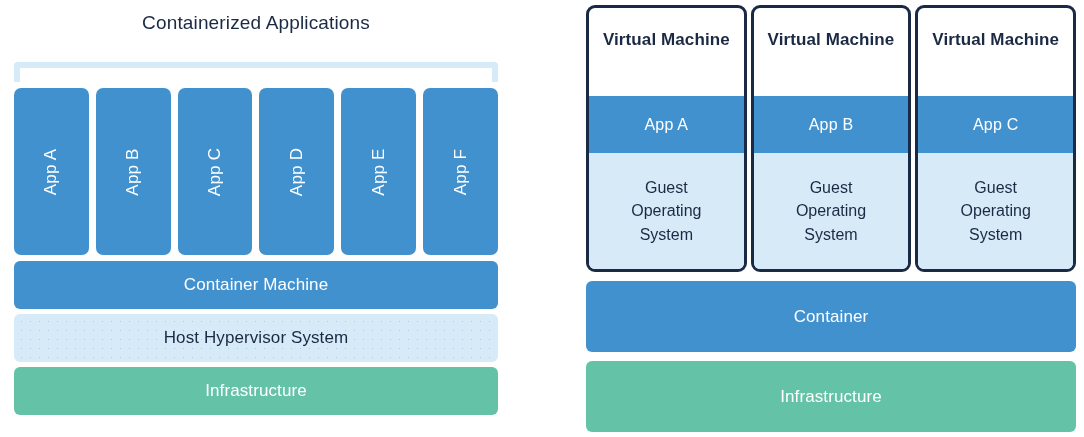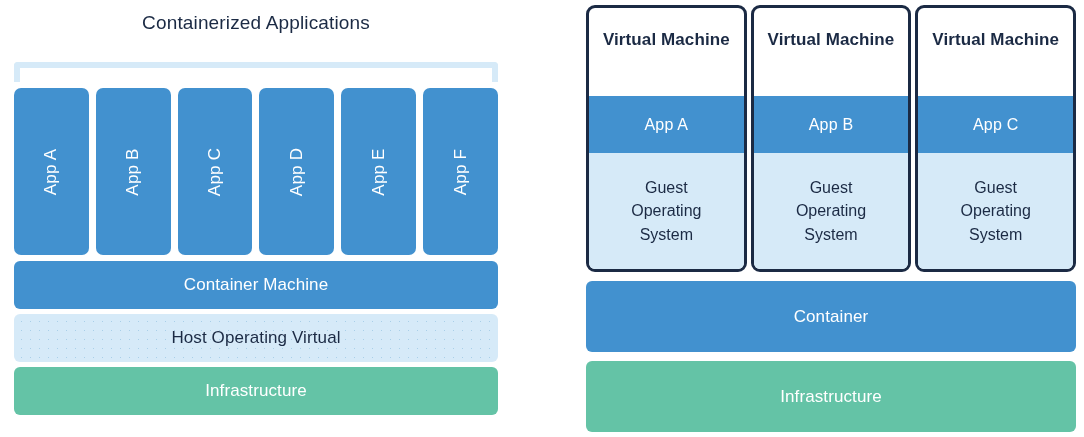--- a/index.html
+++ b/index.html
@@ -185,21 +185,21 @@
     <div class="app-box">
       <span class="app-label">App E</span>
     </div>
     <div class="app-box">
       <span class="app-label">App F</span>
     </div>
   </div>
 
   <div id="container-runtime" class="bar bar-blue">Container Machine</div>
 
-  <div id="host-os" class="bar bar-lightblue dotted">Host Operating Virtual</div>
+  <div id="host-os" class="bar bar-lightblue dotted">Host Hypervisor System</div>
 
   <div id="left-infra" class="bar bar-green">Infrastructure</div>
 </div>
 
 <div id="right-panel">
 
   <div id="vm-row">
 
     <div class="vm-box">
       <div class="vm-header">Virtual Machine</div>

